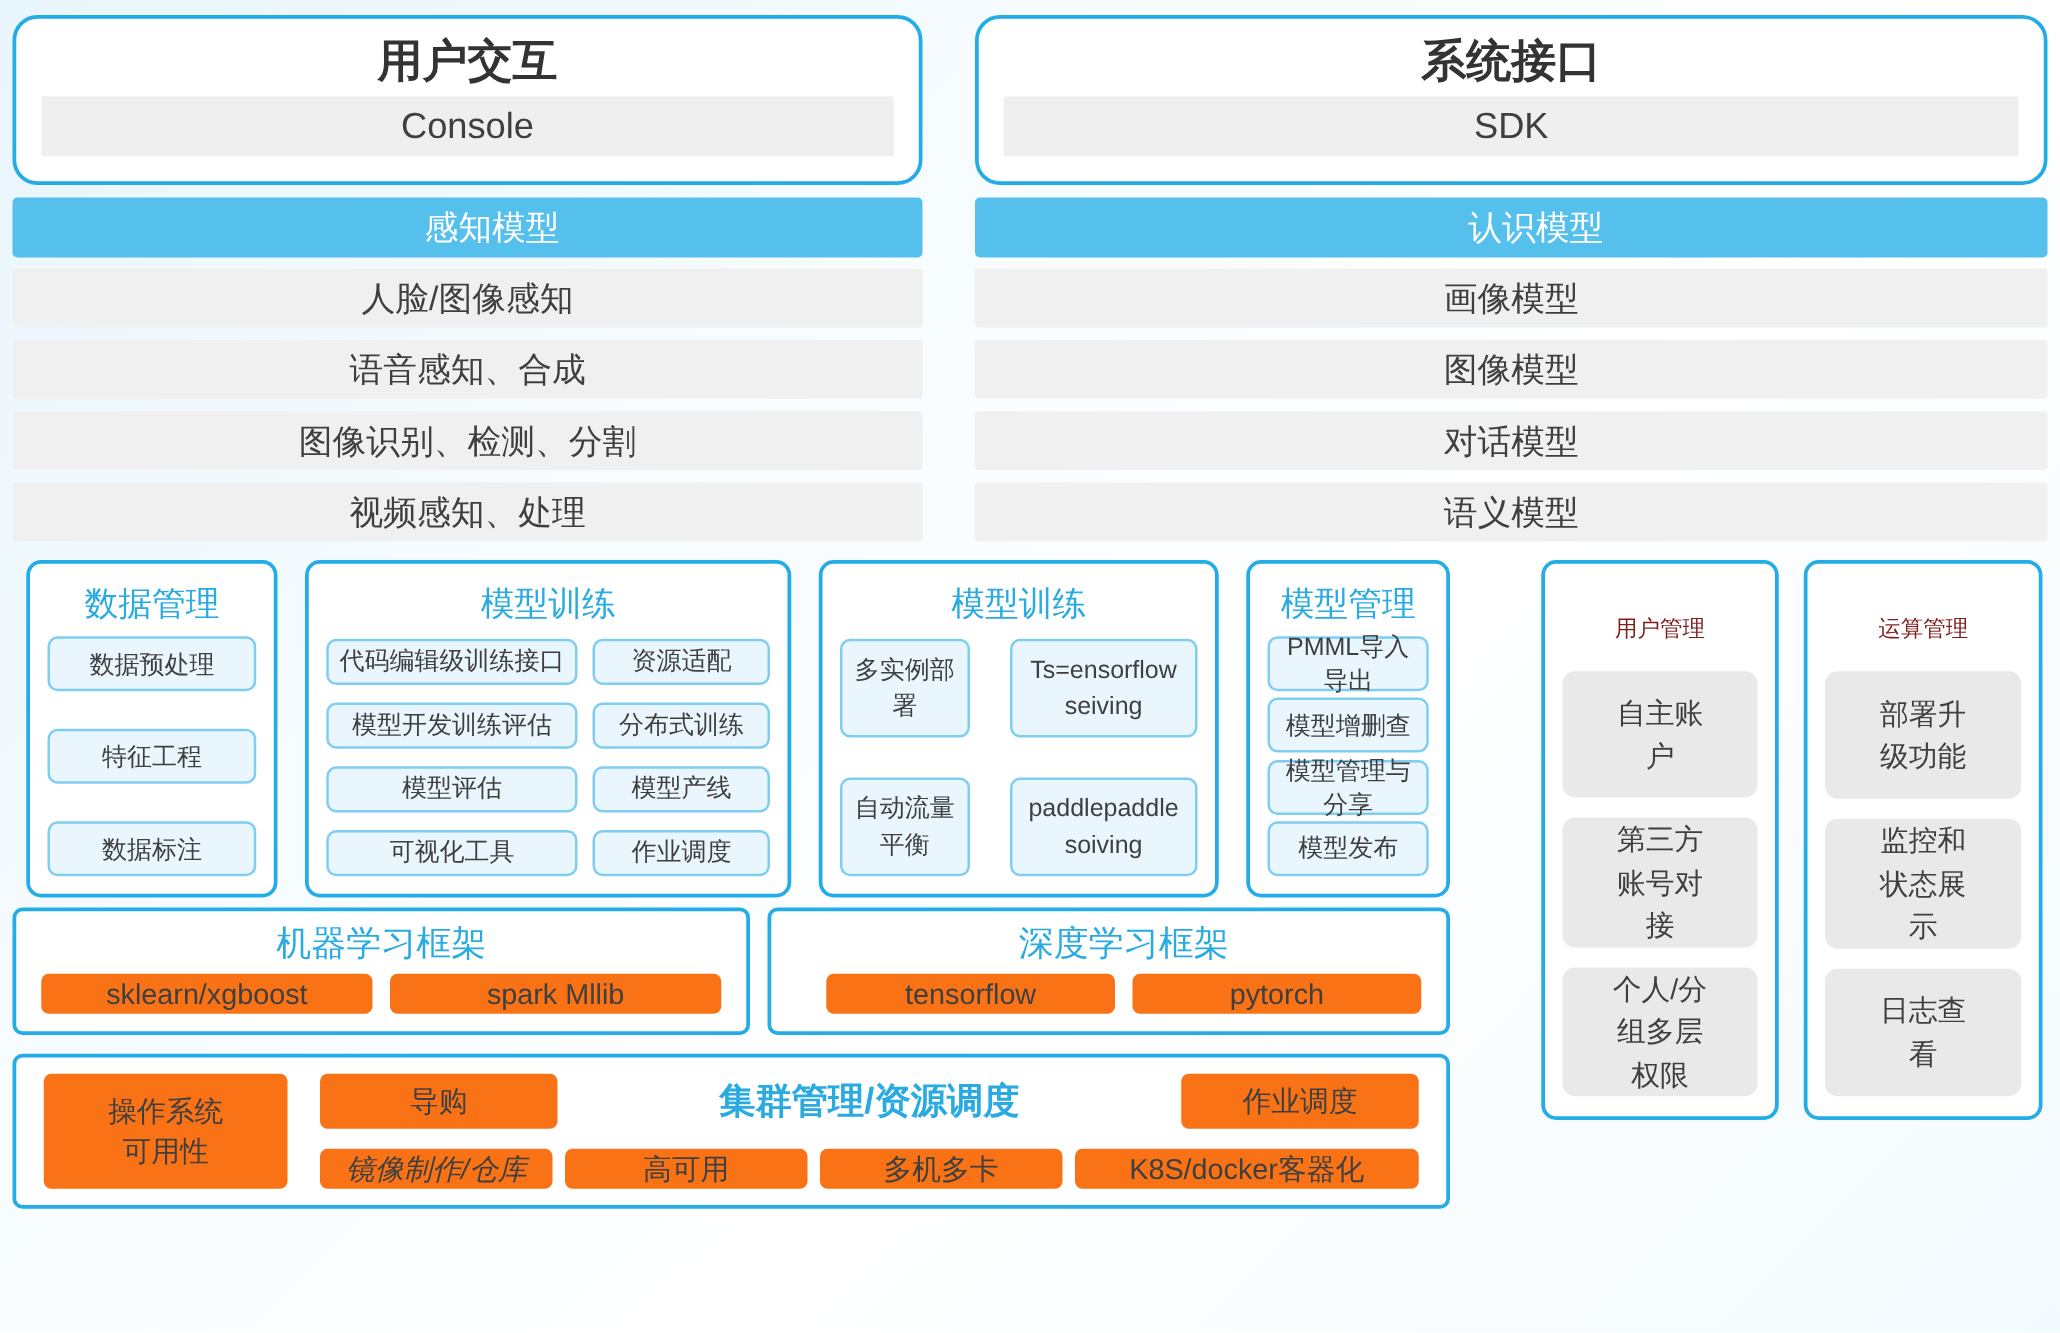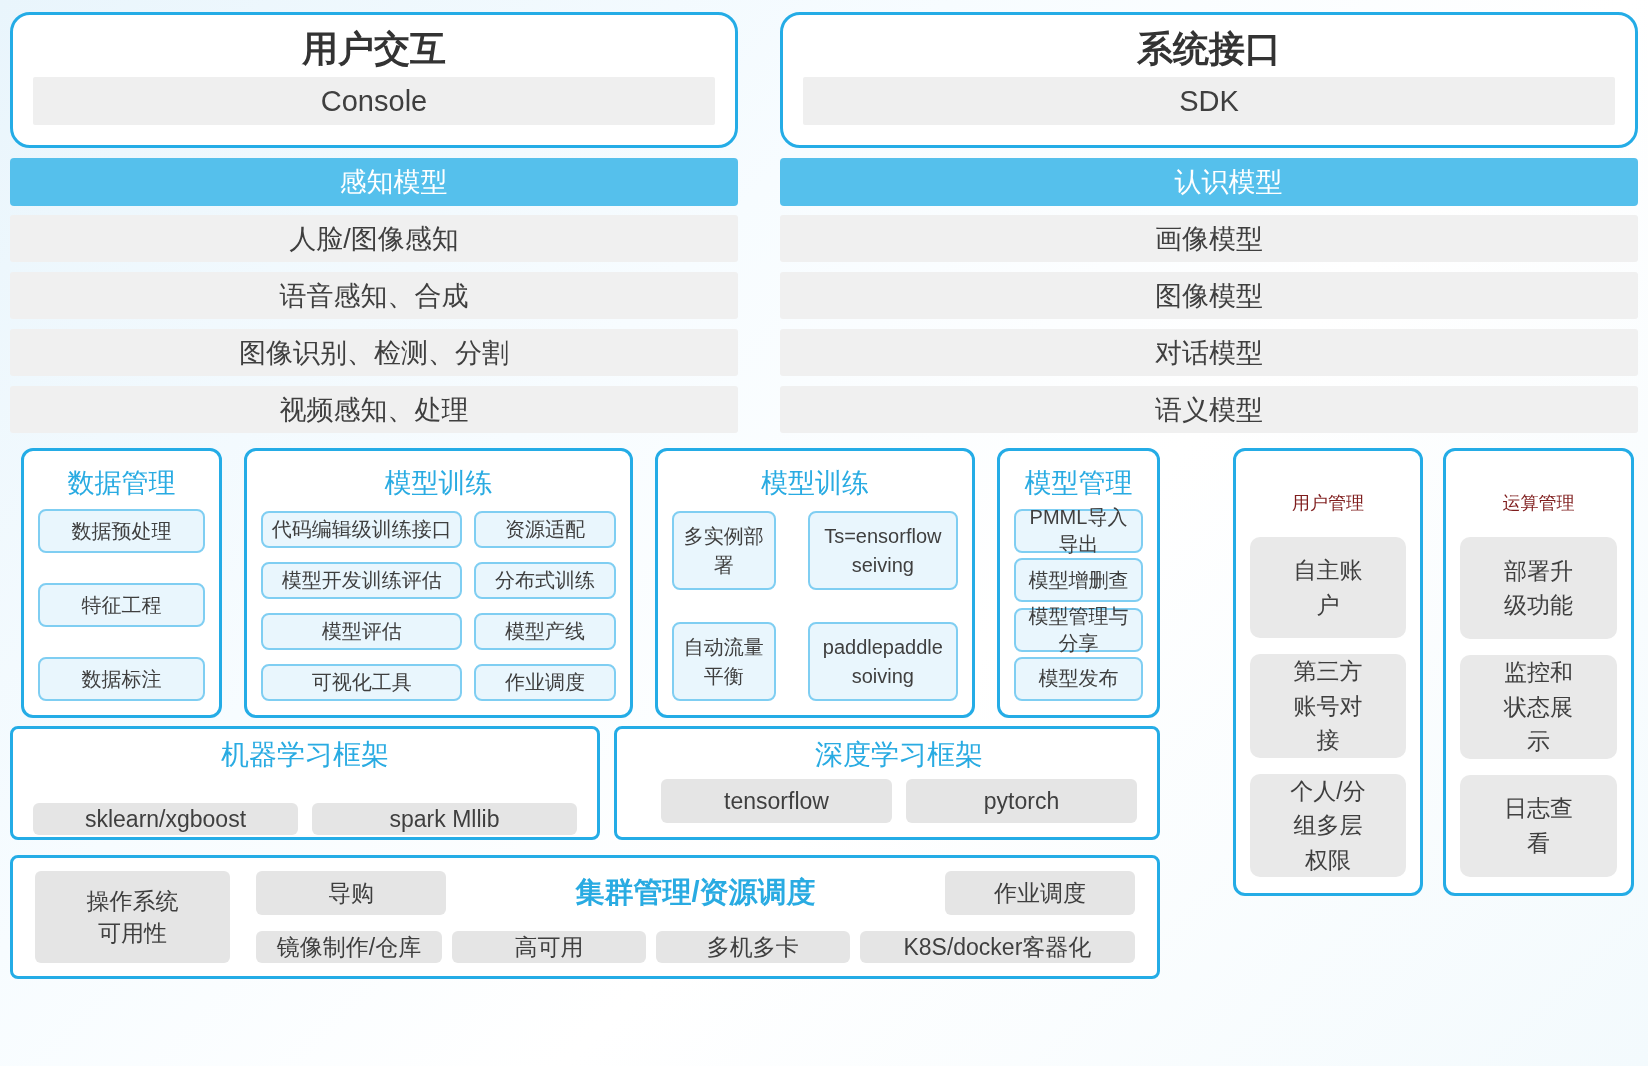--- a/index.html
+++ b/index.html
@@ -86,47 +86,47 @@
     font-size:20px;color:#3f3f3f;text-align:center;padding:2px 6px;
     overflow-wrap:anywhere;line-height:1.45;
   }
 
   
   .frameworks-row{display:flex;gap:14px;margin-top:8px;height:114px;}
   .fbox{
     box-sizing:border-box;background:#fff;border:3px solid #24ace6;border-radius:8px;
     display:flex;flex-direction:column;padding:4px 20px 14px 20px;
   }
-  .fbox-ml{width:590px;flex:none;gap:24px;}
+  .fbox-ml{width:590px;flex:none;}
   .fbox-dl{flex:1;padding-left:44px;}
   .fbox-title{text-align:center;color:#29abe2;font-size:28px;font-weight:500;line-height:44px;}
   .fchips{flex:1;display:flex;gap:14px;margin-top:2px;}
   .gchip{
-    background:#e5e5e5;border-radius:6px;
+    background:#f97316;border-radius:6px;
     display:flex;align-items:center;justify-content:center;
     font-size:23px;color:#3f3f3f;text-align:center;line-height:1.4;
   }
   .fchip{flex:1;}
 
   
   .cluster-box{
     box-sizing:border-box;margin-top:15px;flex:1;
     background:#fff;border:3px solid #24ace6;border-radius:8px;
     display:flex;gap:26px;padding:13px 22px;
   }
   .os-chip{width:195px;flex:none;padding:0 44px;box-sizing:border-box;}
   .cluster-right{flex:1;display:flex;flex-direction:column;gap:16px;}
   .cluster-row1{display:flex;align-items:stretch;gap:20px;height:44px;}
   .cluster-row2{display:flex;gap:10px;flex:1;}
   .c-top{width:190px;flex:none;}
   .cluster-title{
     flex:1;display:flex;align-items:center;justify-content:center;
     color:#29abe2;font-size:29px;font-weight:bold;
   }
-  .c-w190{width:186px;flex:none;padding:0 10px;box-sizing:border-box;}
+  .c-w190{width:186px;flex:none;padding:0 10px;box-sizing:border-box;font-style:italic;}
   .c-f1{flex:1;}
   .c-f14{flex:1.42;}
 
   
   .side-col{
     box-sizing:border-box;background:#fff;border:3px solid #24ace6;border-radius:12px;
     display:flex;flex-direction:column;padding:14px 14px 16px 14px;
   }
   .user-col{width:190px;flex:none;margin-left:73px;}
   .ops-col{width:191px;flex:none;margin-left:20px;}

